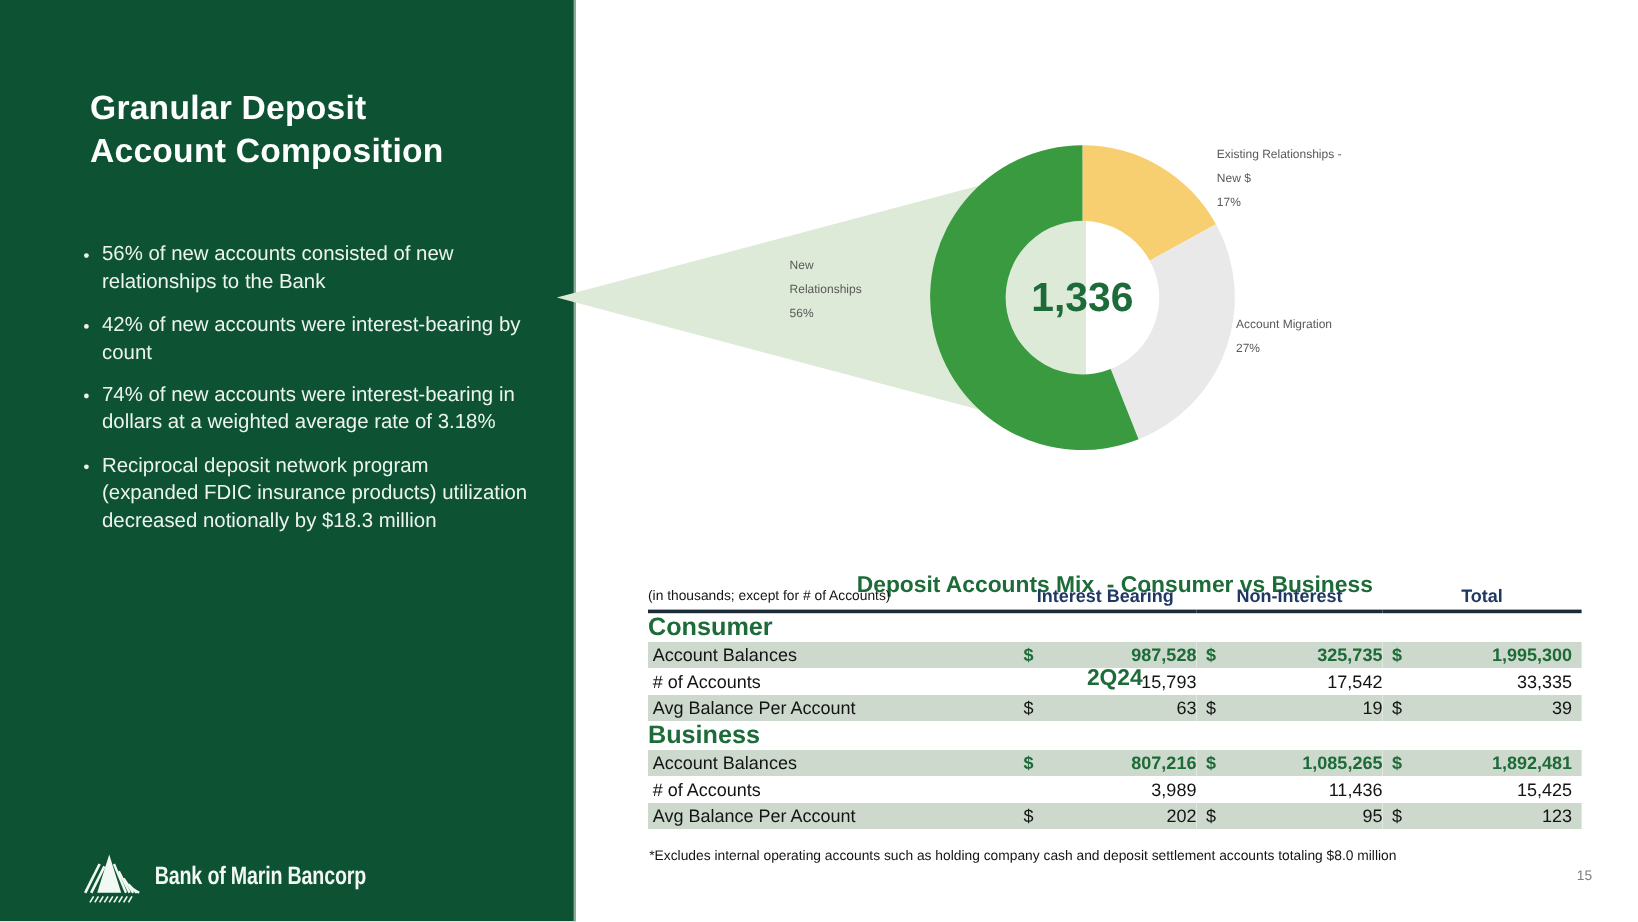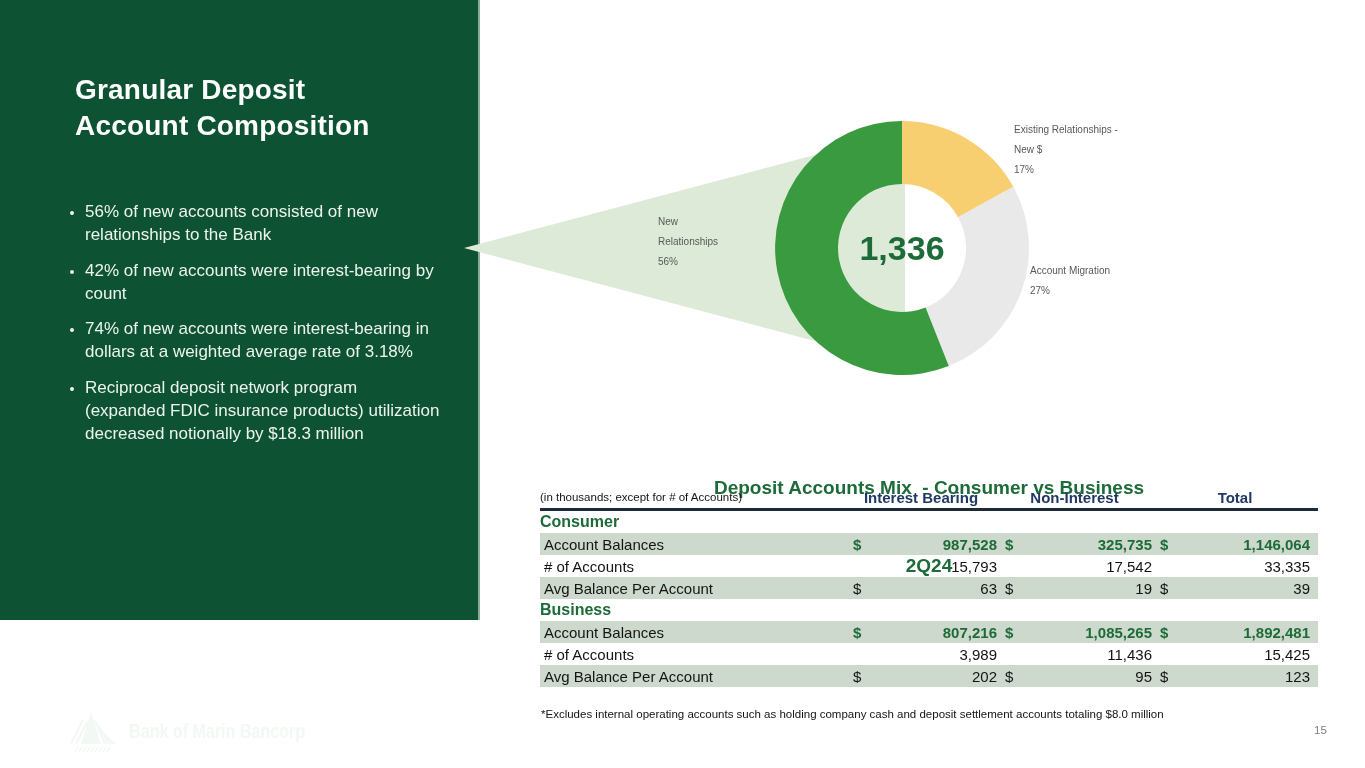--- a/index.html
+++ b/index.html
@@ -1,19 +1,19 @@
 <!DOCTYPE html>
 <html><head>
 <meta charset="utf-8">
 <style>
   html,body{margin:0;padding:0;background:#ffffff;font-family:"Liberation Sans",sans-serif;}
   .slide{position:relative;width:1365px;height:768px;background:#ffffff;overflow:hidden;}
 
   
-  .sidebar{position:absolute;left:0;top:0;width:480px;height:620px;background:#0d5233;
+  .sidebar{position:absolute;left:0;top:0;width:480px;height:768px;background:#0d5233;
            border-right:2px solid #8ea99a;box-sizing:border-box;padding-left:28px;}
   .slide-title{position:absolute;left:75px;top:72px;width:360px;margin:0;
                font-size:28px;font-weight:bold;color:#fdfefd;line-height:1.28;letter-spacing:.2px;}
   .bullets{position:absolute;left:64px;top:200px;width:356px;margin:0;padding:0 0 0 21px;
            color:#edf4ee;font-size:17px;line-height:1.37;}
   .bullets li{margin-bottom:12px;}
   .bullets li::marker{color:#edf4ee;font-size:14px;}
 
   .logo{position:absolute;left:70px;top:708px;display:flex;align-items:center;gap:9px;color:#f2f8f3;}
   .logo-text{font-size:21px;font-weight:bold;transform:scaleX(.78);transform-origin:left center;
@@ -35,21 +35,21 @@
 
   
   .tbl-title{position:absolute;left:540px;top:423px;width:778px;text-align:center;
              font-size:19px;font-weight:bold;color:#1d6b38;line-height:26px;white-space:pre-wrap;}
   table.tbl{position:absolute;left:540px;top:486px;width:778px;border-collapse:collapse;
             font-size:15px;color:#141414;table-layout:fixed;}
   .tbl td{padding:0;height:22px;vertical-align:middle;overflow:hidden;white-space:nowrap;}
   .tbl .note{font-size:11.5px;color:#141414;}
   .tbl .colhead{font-weight:bold;color:#203864;text-align:center;}
   .tbl tr.hdr td{border-bottom:3px solid #1d2a38;margin-top:30px;}
-  .tbl tr.section td{font-weight:bold;color:#1d6b38;font-size:16px;}
+  .tbl tr.section td{font-weight:bold;color:#1d6b38;font-size:21px;}
   .tbl tr.shade td{background:#cdd9cc;}
   .tbl .lbl{padding-left:4px;}
   .tbl .d{text-align:left;padding-left:8px;}
   .tbl .v{text-align:right;}
   .tbl .v.last{padding-right:8px;}
   .tbl tr.emph .d,.tbl tr.emph .v{color:#1d6b38;font-weight:bold;}
 
   .footnote{position:absolute;left:541px;top:708px;font-size:11.5px;color:#141414;}
   .page-num{position:absolute;left:1314px;top:724px;font-size:11.5px;color:#7f7f7f;}
 </style>
@@ -149,21 +149,21 @@
       <tr class="section">
         <td colspan="7">Consumer</td>
       </tr>
       <tr class="shade emph">
         <td class="lbl">Account Balances</td>
         <td class="d">$</td>
         <td class="v">987,528</td>
         <td class="d">$</td>
         <td class="v">325,735</td>
         <td class="d">$</td>
-        <td class="v last">1,146,064</td>
+        <td class="v last">1,995,300</td>
       </tr>
       <tr>
         <td class="lbl"># of Accounts</td>
         <td class="d"></td>
         <td class="v">15,793</td>
         <td class="d"></td>
         <td class="v">17,542</td>
         <td class="d"></td>
         <td class="v last">33,335</td>
       </tr>

